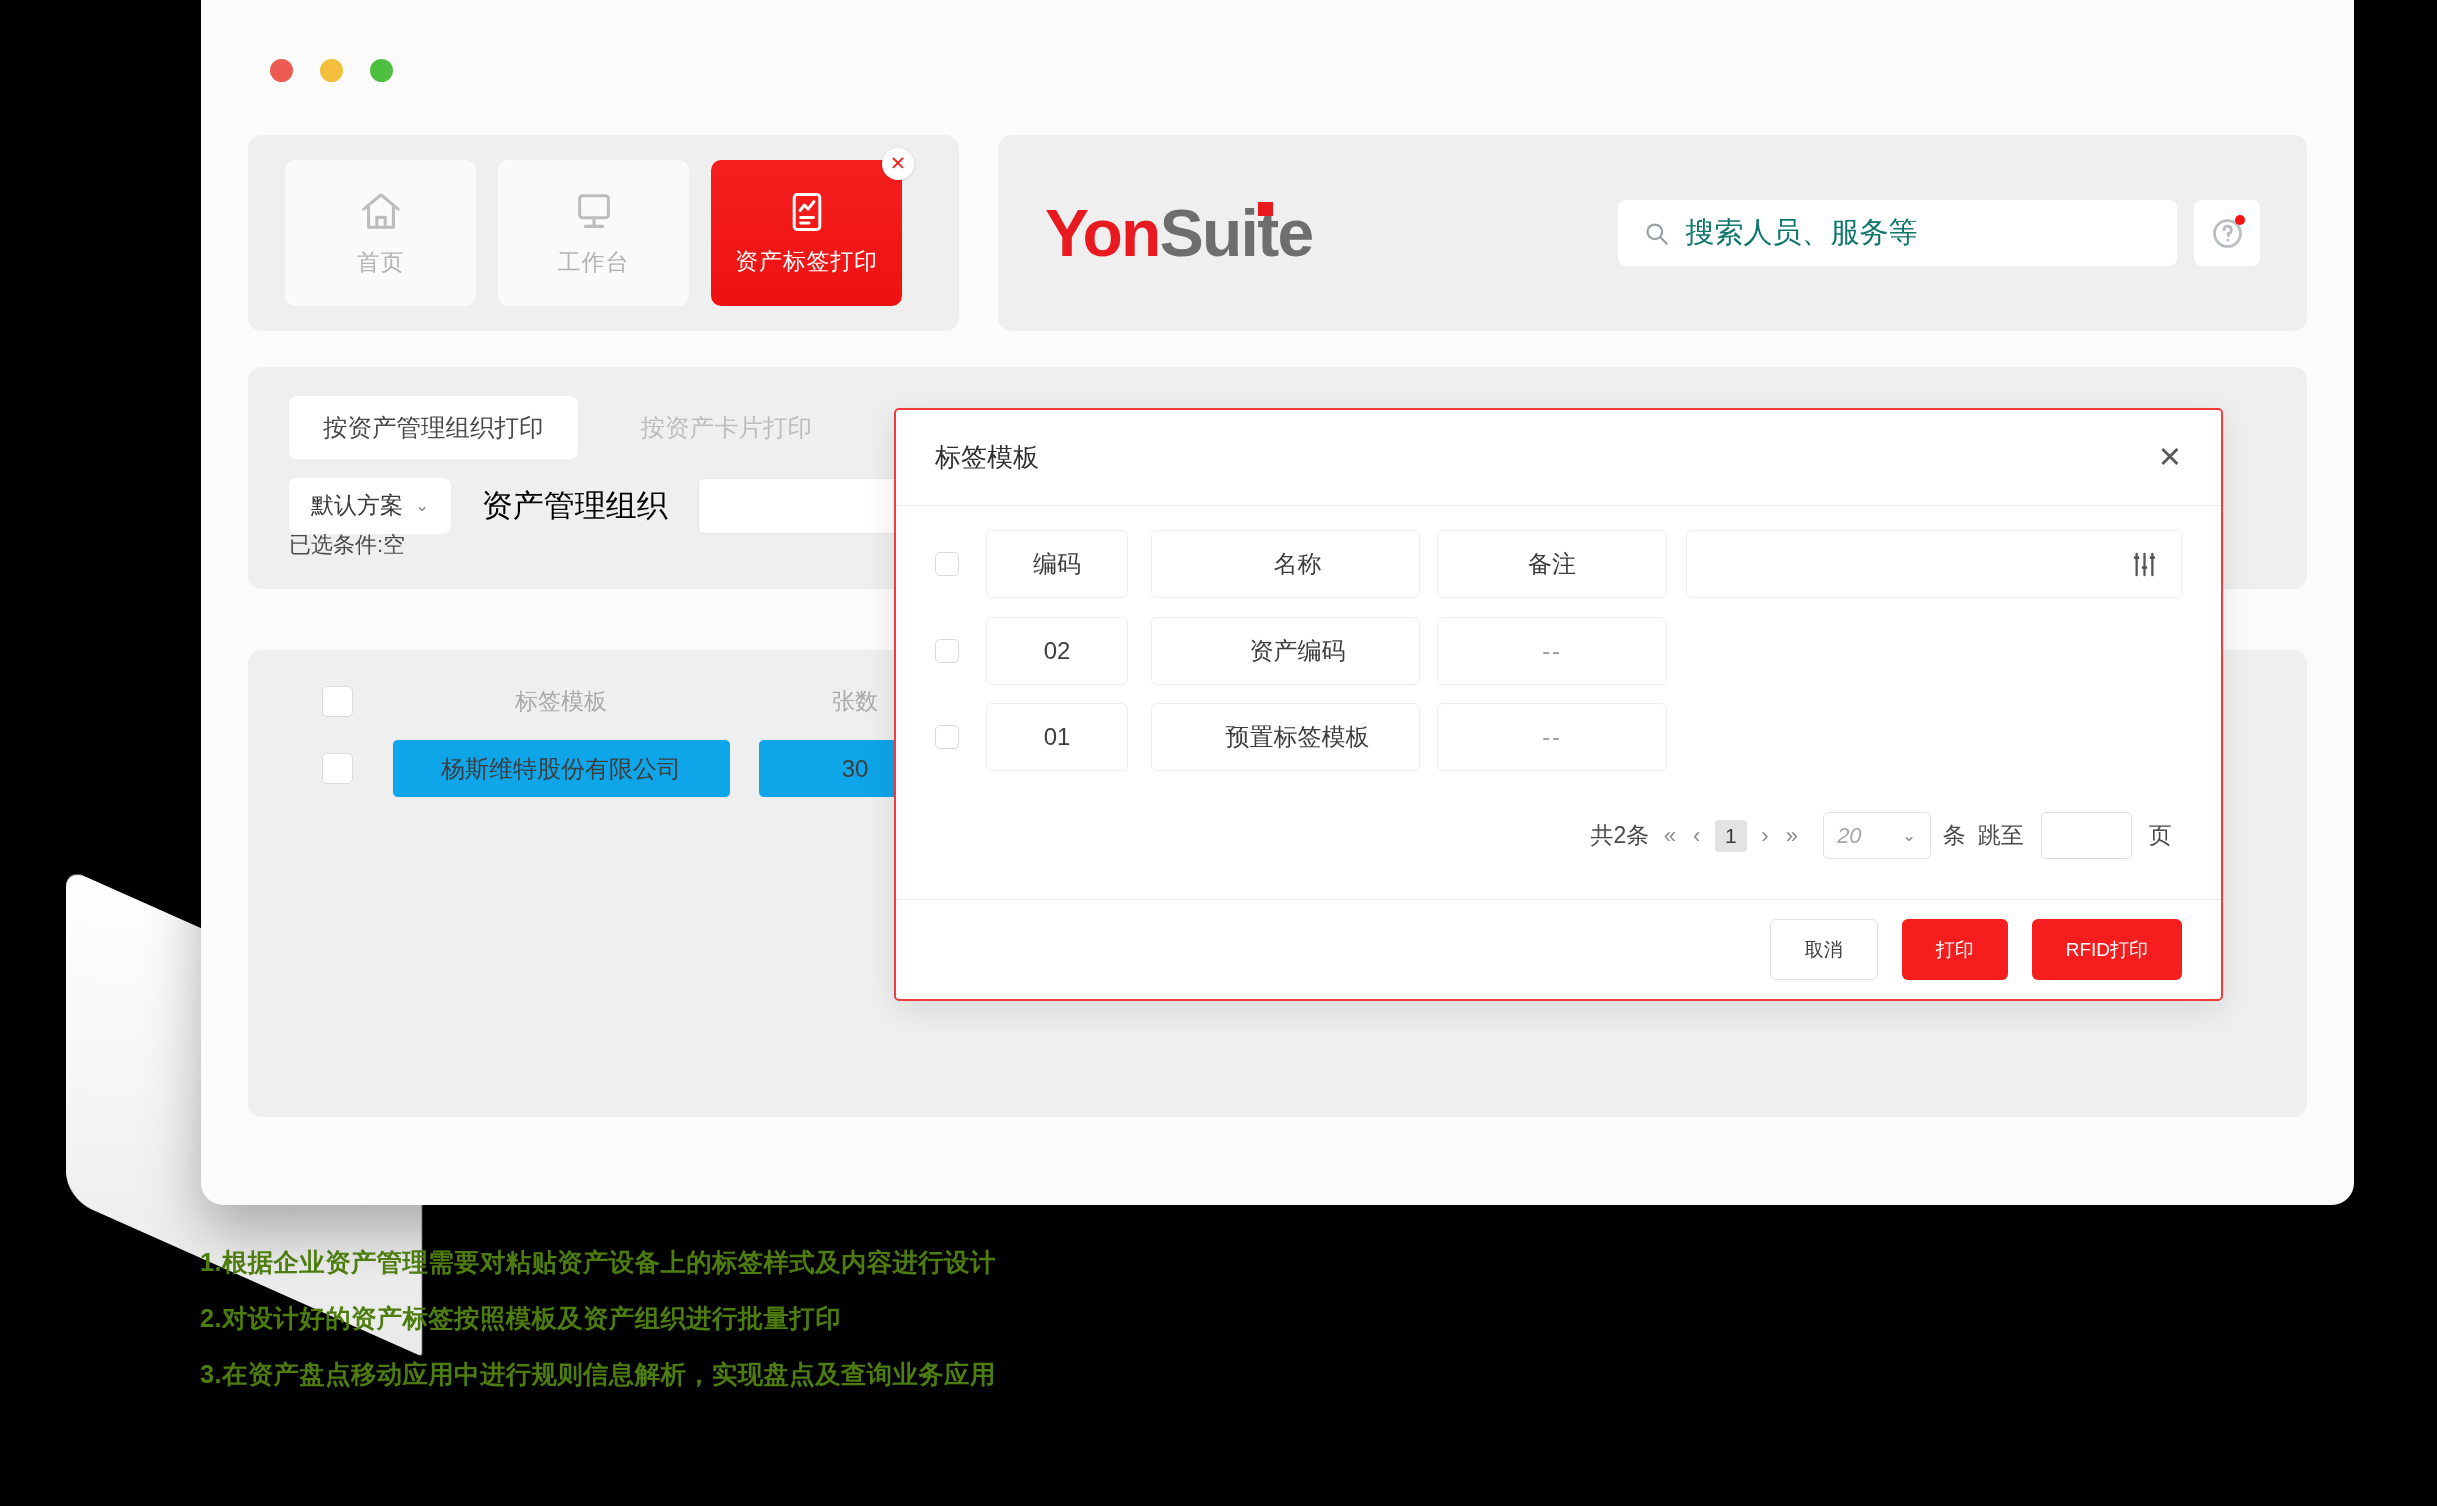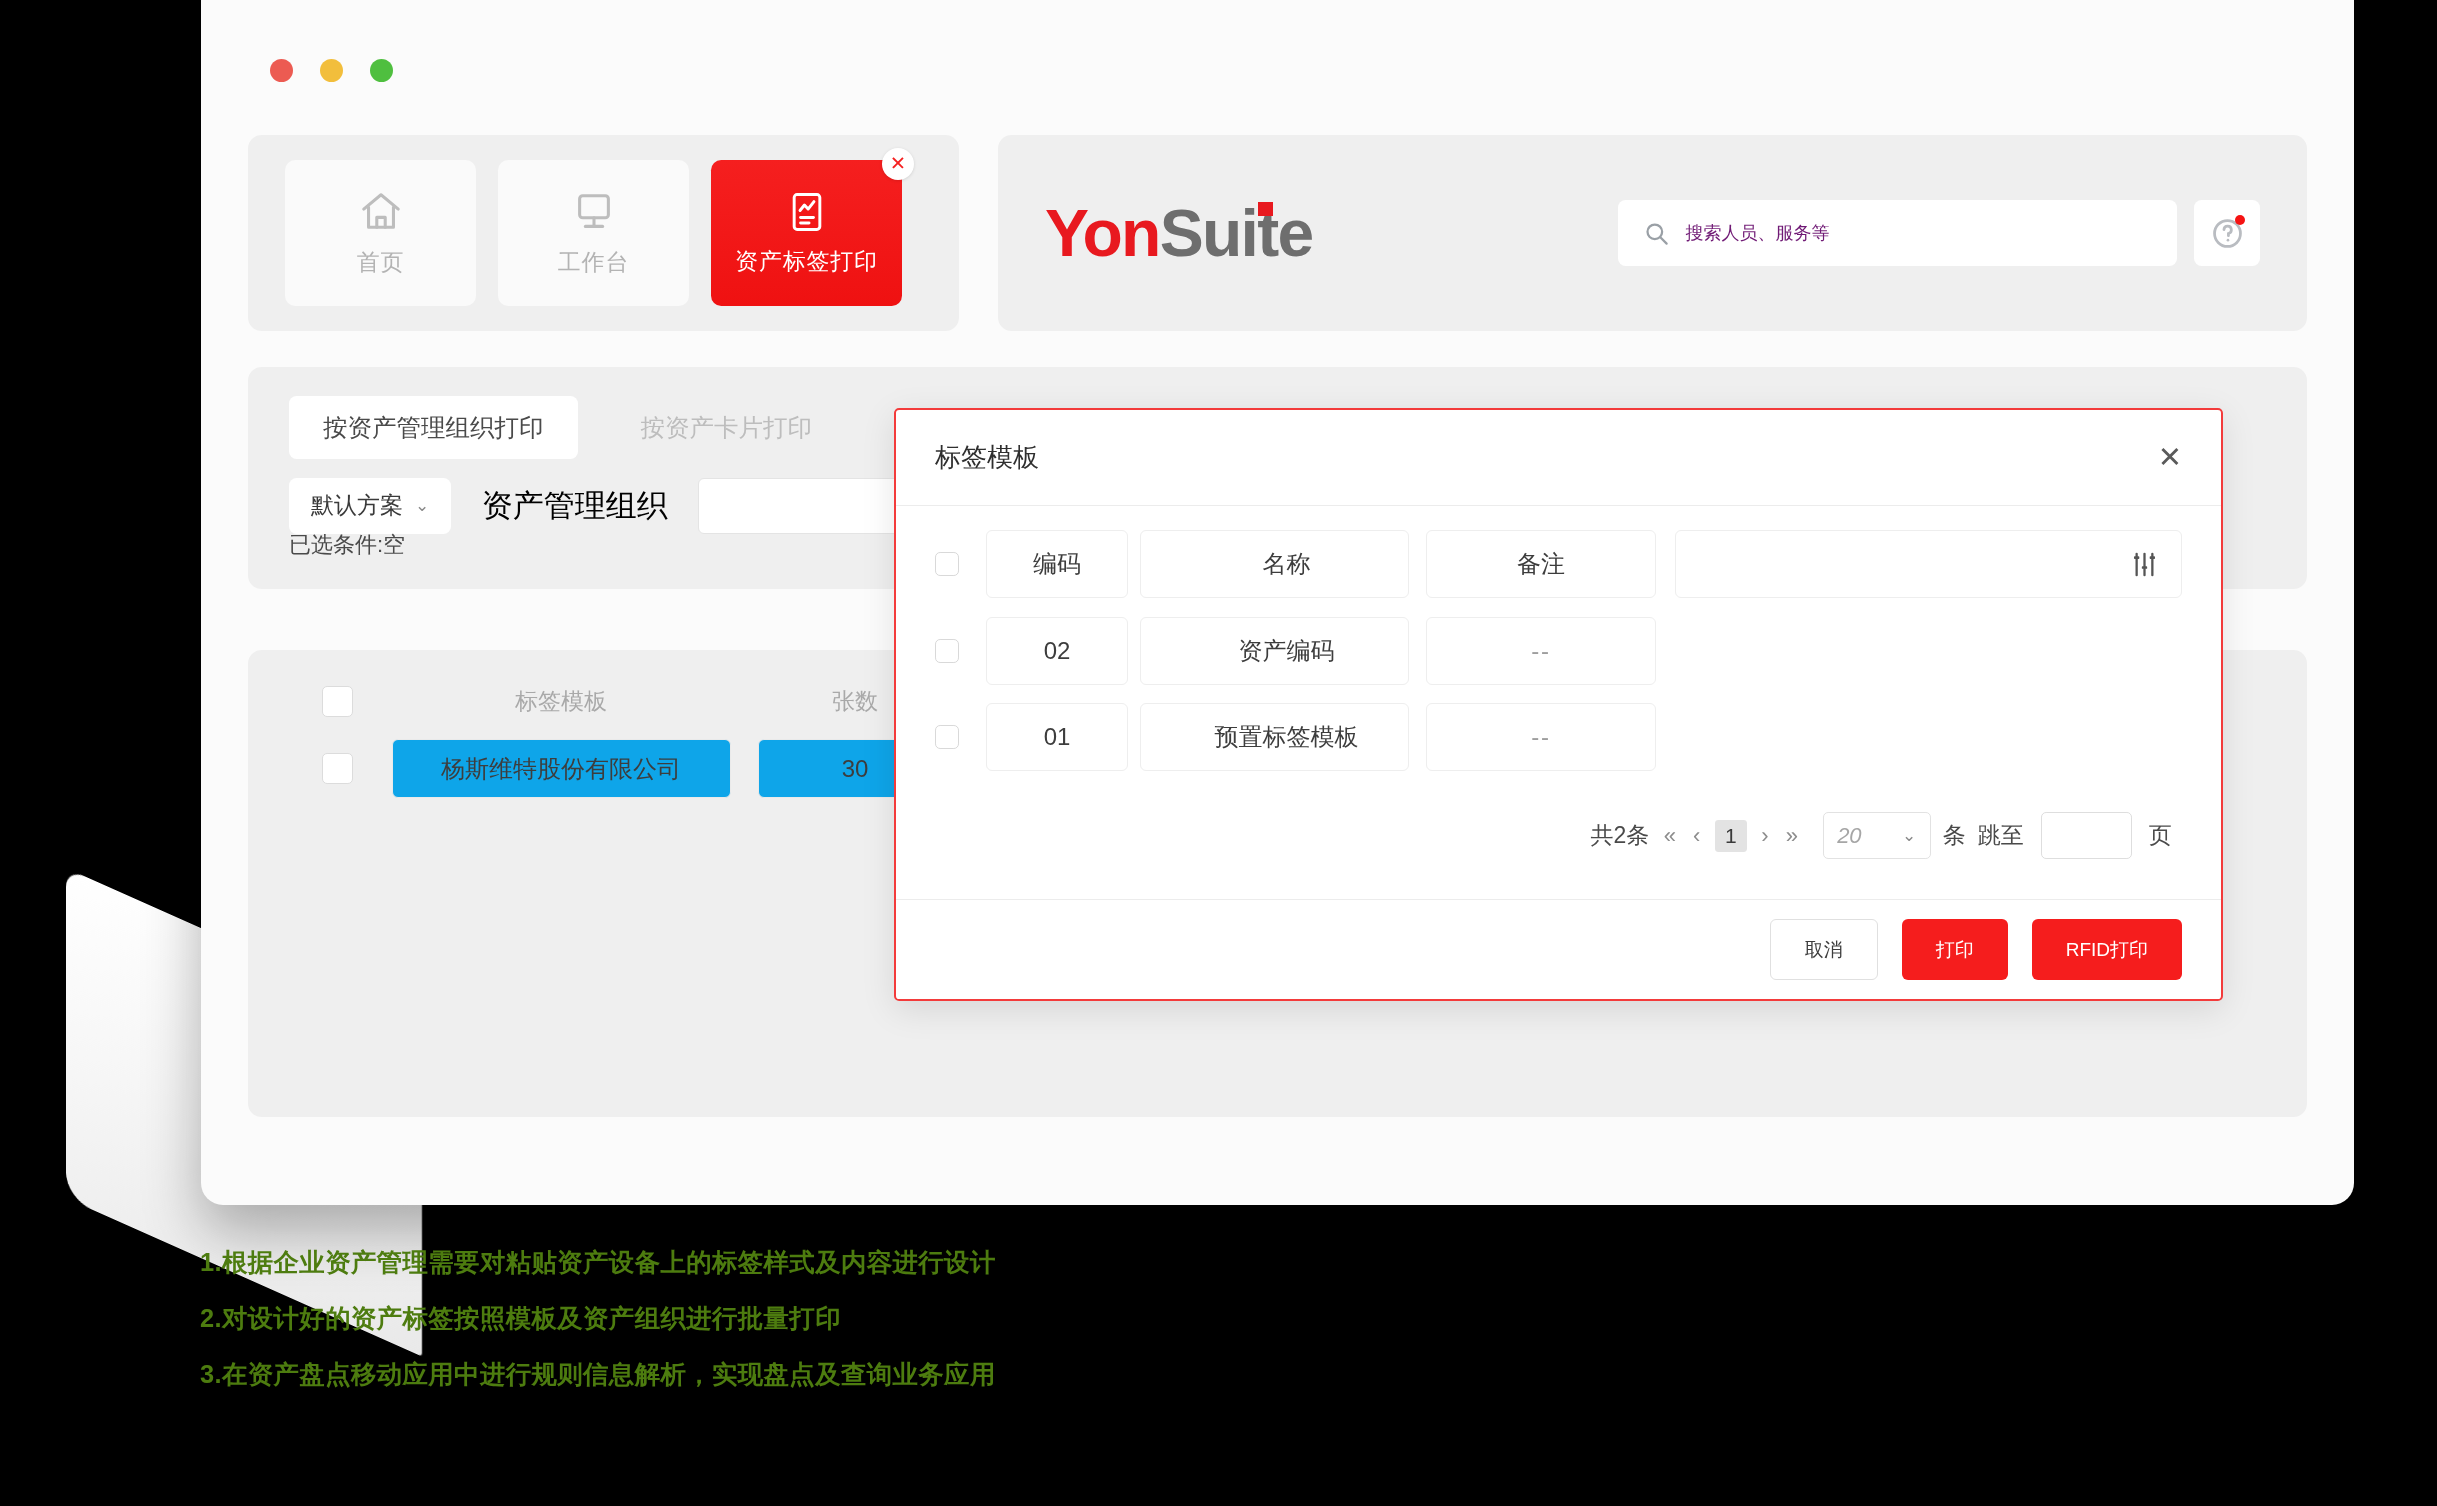--- a/index.html
+++ b/index.html
@@ -89,21 +89,21 @@
     position: absolute; width: 14.4px; height: 14.4px;
     background: #e8191f; right: 40px; top: 1.7px;
   }
   .searchwrap { margin-left: auto; display: flex; align-items: center; gap: 17px; }
   .search-box {
     width: 559px; height: 66px;
     background: #ffffff; border-radius: 7.6px;
     display: flex; align-items: center; gap: 15.2px;
     padding: 0 25.4px;
   }
-  .search-ph { font-size: 18px; color: #701a75; }
+  .search-ph { font-size: 29px; color: #0f766e; }
   .help-btn {
     width: 66px; height: 66px; background: #ffffff;
     border-radius: 7.6px; display: flex; align-items: center; justify-content: center;
     position: relative;
   }
   .help-dot { position: absolute; right: 15.2px; top: 15.2px; width: 10.2px; height: 10.2px; border-radius: 50%; background: #f51313; }
 
   
   .filter-panel {
     position: absolute; left: 47px; top: 367px;
@@ -183,21 +183,21 @@
   .m-cb {
     width: 24px; height: 24px; background: #ffffff;
     border: 0.8px solid #d9d9d9; border-radius: 5.1px; flex: 0 0 auto;
   }
   .m-cell {
     height: 68px; border: 0.8px solid #eeeeee; border-radius: 6px;
     display: flex; align-items: center; justify-content: center;
     font-size: 24px; color: #3d3d3d; background: #ffffff;
   }
   .m-cell.code  { width: 142px; margin-left: 27px; }
-  .m-cell.name  { width: 269px; margin-left: 12px; padding-left: 24px; }
+  .m-cell.name  { width: 269px; margin-left: 23px; padding-left: 24px; }
   .m-cell.memo  { width: 230px; margin-left: 17px; }
   .m-cell.wide  {
     flex: 1; margin-left: 18.6px; justify-content: flex-end; padding-right: 22px;
   }
   .m-cell.muted { color: #9e9e9e; letter-spacing: 1.7px; }
 
   
   .pager {
     display: flex; align-items: center; justify-content: flex-end;
     gap: 12px; margin-top: 41px; padding-right: 10.2px;

